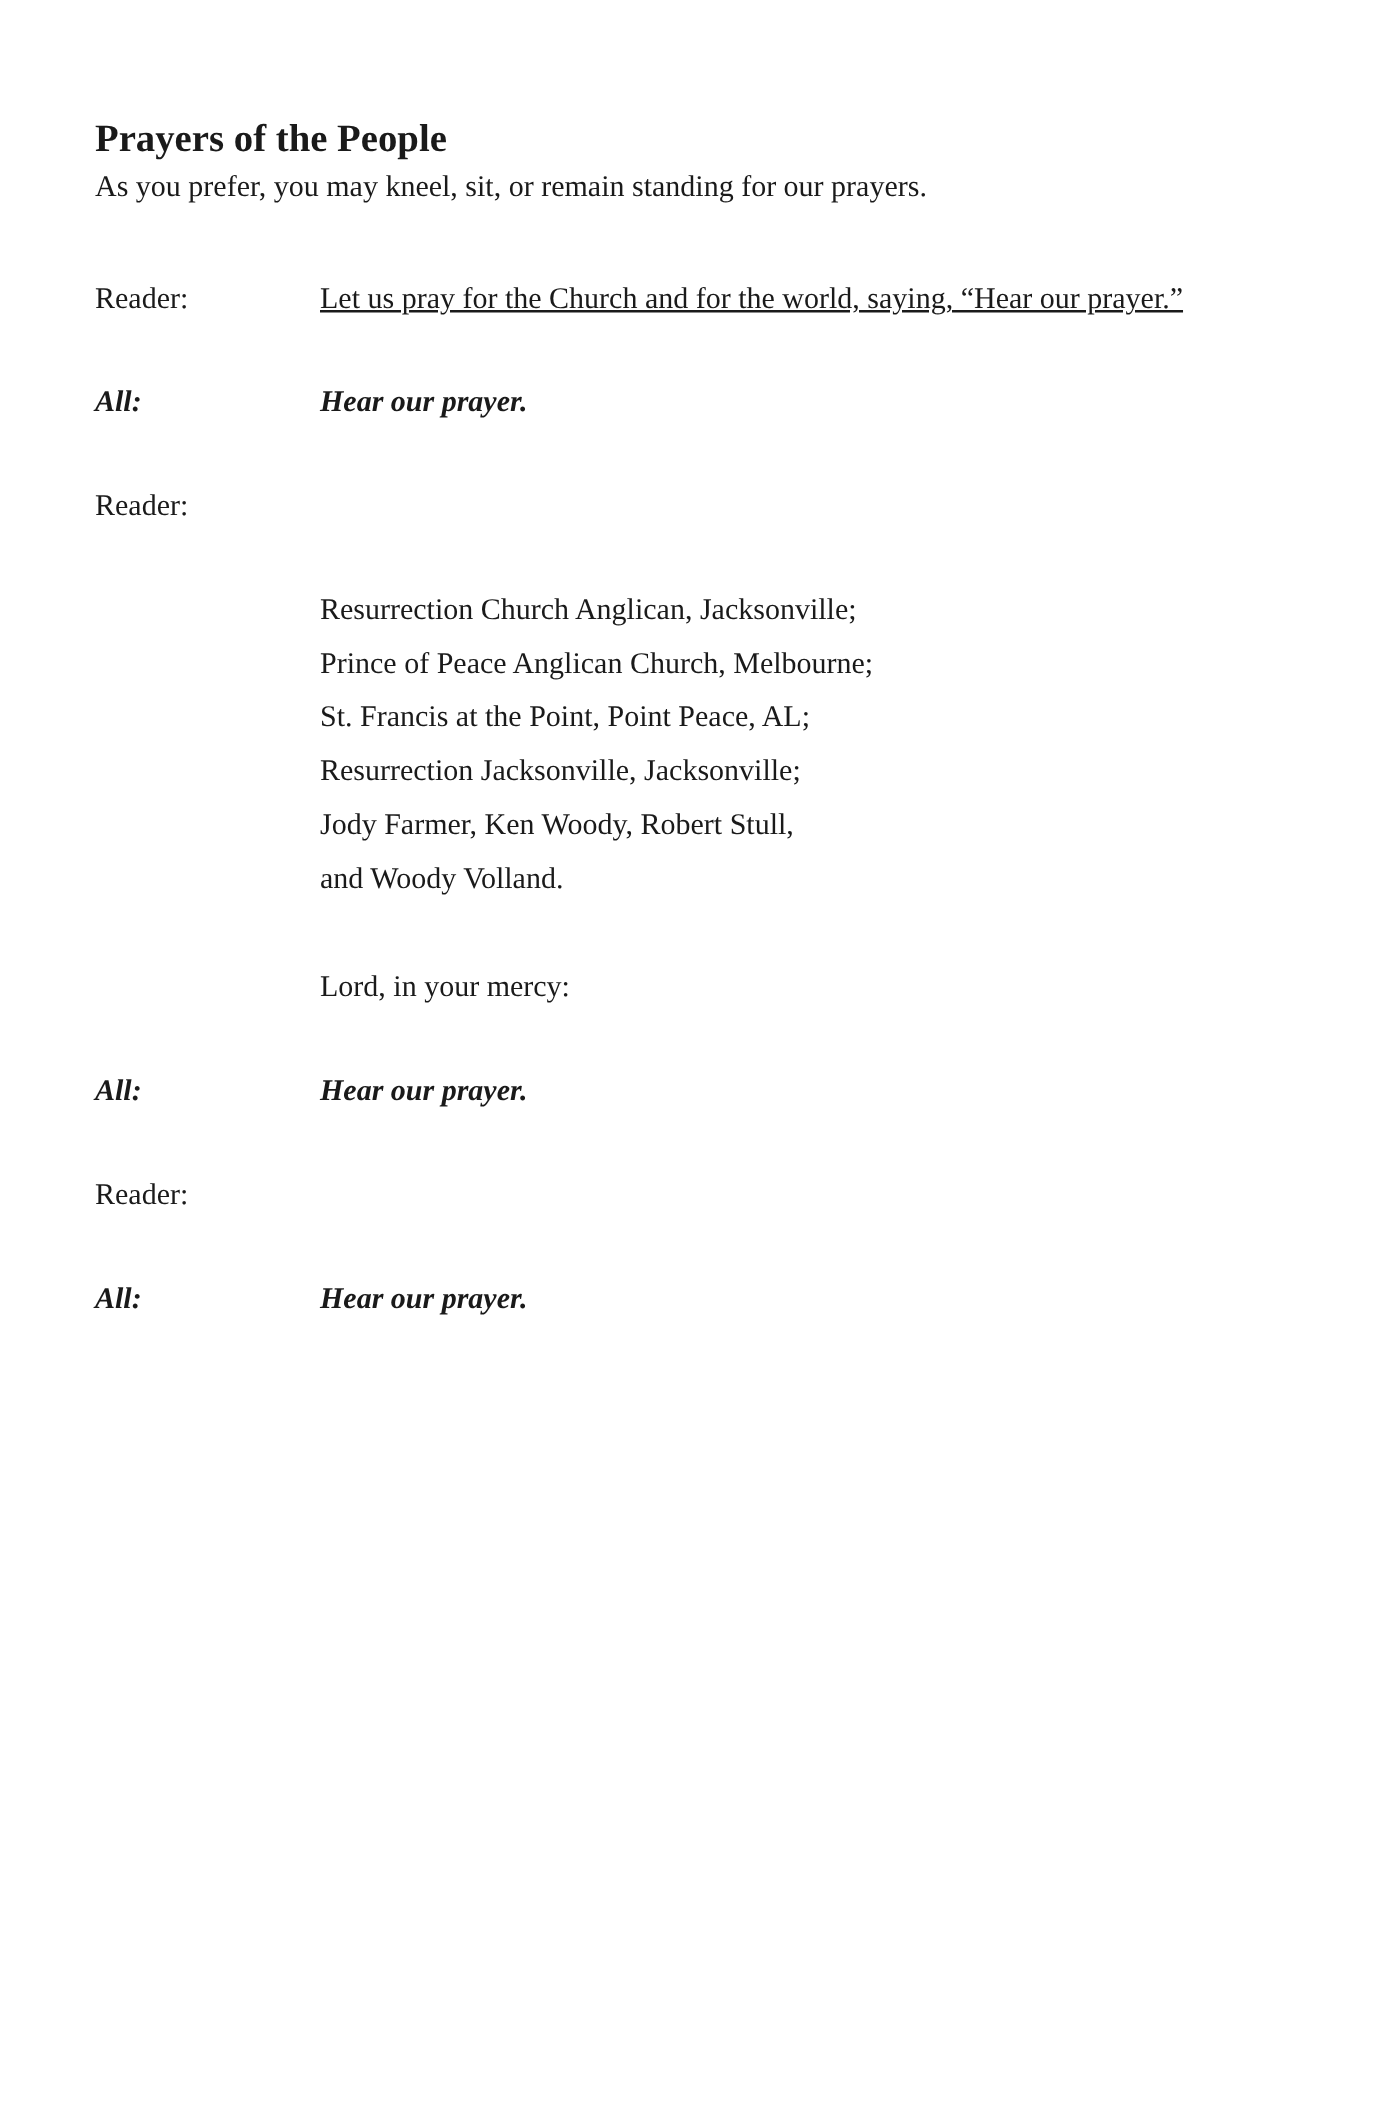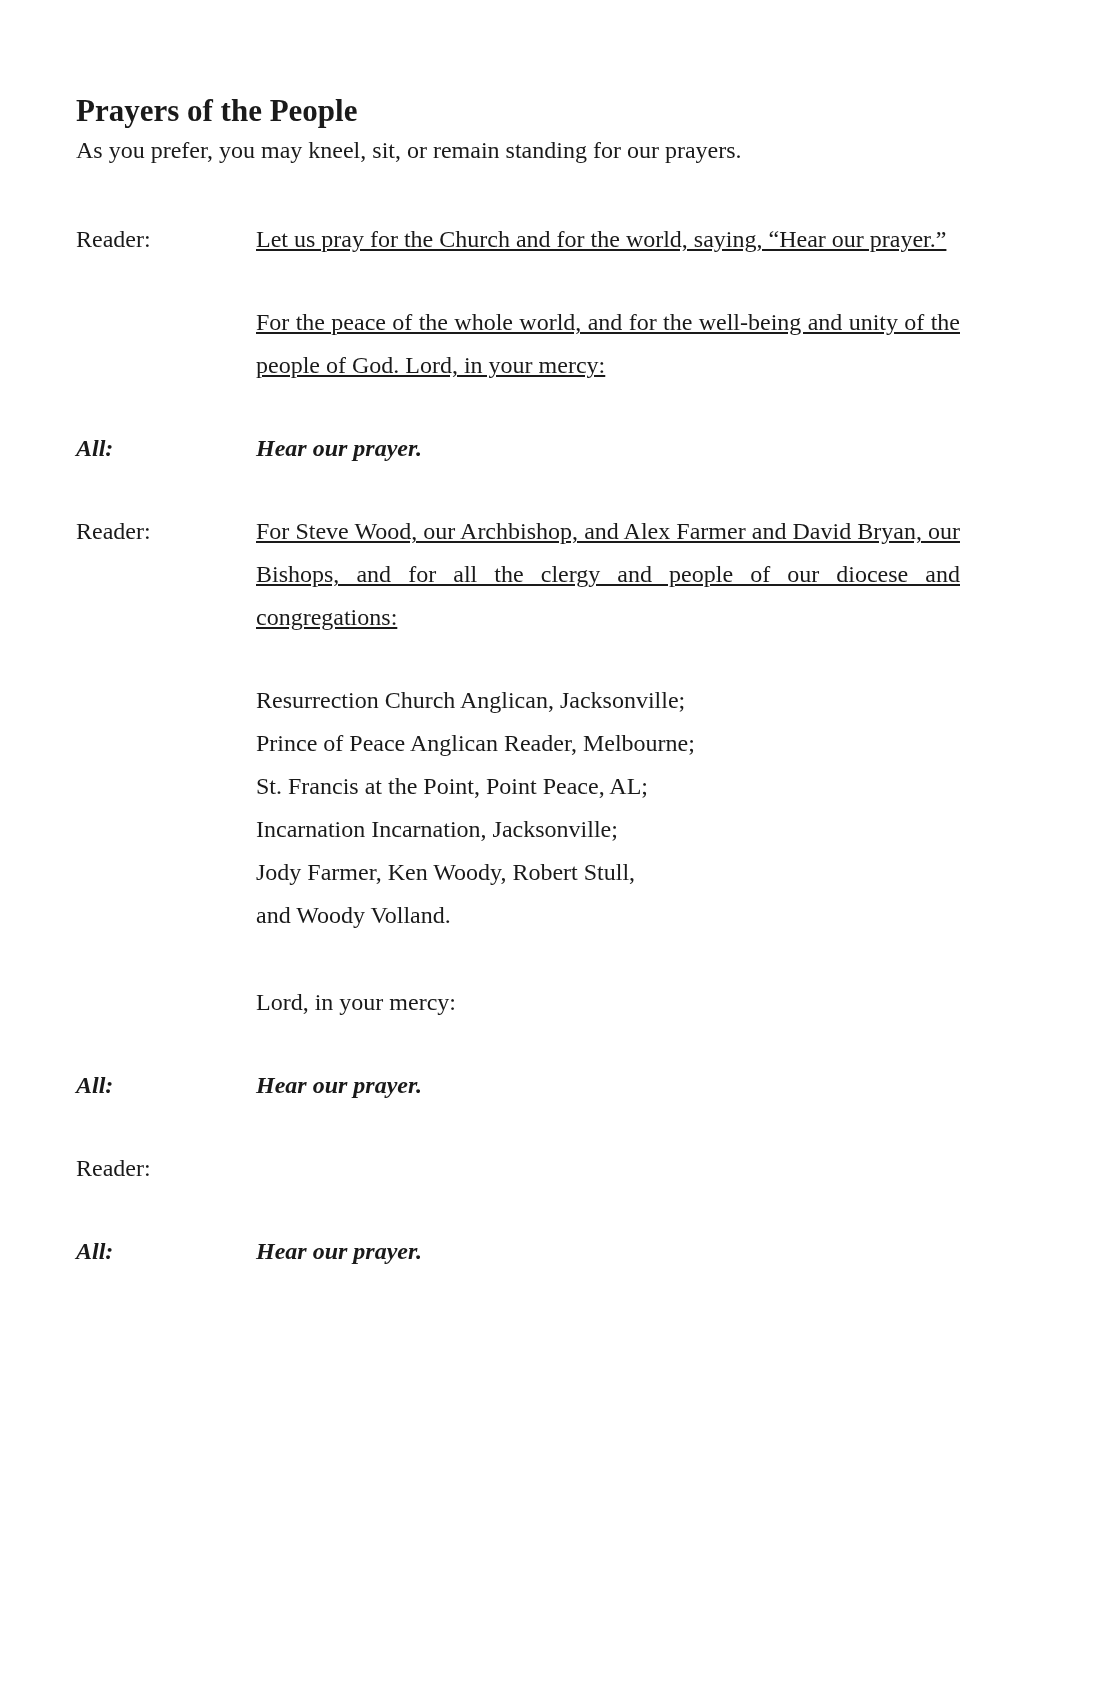--- a/index.html
+++ b/index.html
@@ -60,39 +60,34 @@
 <body>
 
 <div class="page">
   <h1 class="doc-title">Prayers of the People</h1>
   <p class="doc-subtitle">As you prefer, you may kneel, sit, or remain standing for our prayers.</p>
   <div>
       <div class="row reader">
         <div class="label">Reader:</div>
         <div class="text justify">Let us pray for the Church and for the world, saying, “Hear our prayer.”</div>
       </div>
-      <div class="row reader">
-        <div class="label"></div>
-        <div class="text justify">For the peace of the whole world, and for the well-being and unity of the people of God. Lord, in your mercy:</div>
-      </div>
       <div class="row all">
         <div class="label">All:</div>
         <div class="text">Hear our prayer.</div>
       </div>
       <div class="row reader">
         <div class="label">Reader:</div>
-        <div class="text justify">For Steve Wood, our Archbishop, and Alex Farmer and David Bryan, our Bishops, and for all the clergy and people of our diocese and congregations:</div>
       </div>
       <div class="row reader">
         <div class="label"></div>
         <div class="text">
           <div>Resurrection Church Anglican, Jacksonville;</div>
-          <div>Prince of Peace Anglican Reader, Melbourne;</div>
+          <div>Prince of Peace Anglican Church, Melbourne;</div>
           <div>St. Francis at the Point, Point Peace, AL;</div>
-          <div>Incarnation Incarnation, Jacksonville;</div>
+          <div>Resurrection Jacksonville, Jacksonville;</div>
           <div>Jody Farmer, Ken Woody, Robert Stull,</div>
           <div>and Woody Volland.</div>
         </div>
       </div>
       <div class="row reader spacer">
         <div class="label"></div>
         <div class="text">Lord, in your mercy:</div>
       </div>
       <div class="row all">
         <div class="label">All:</div>

